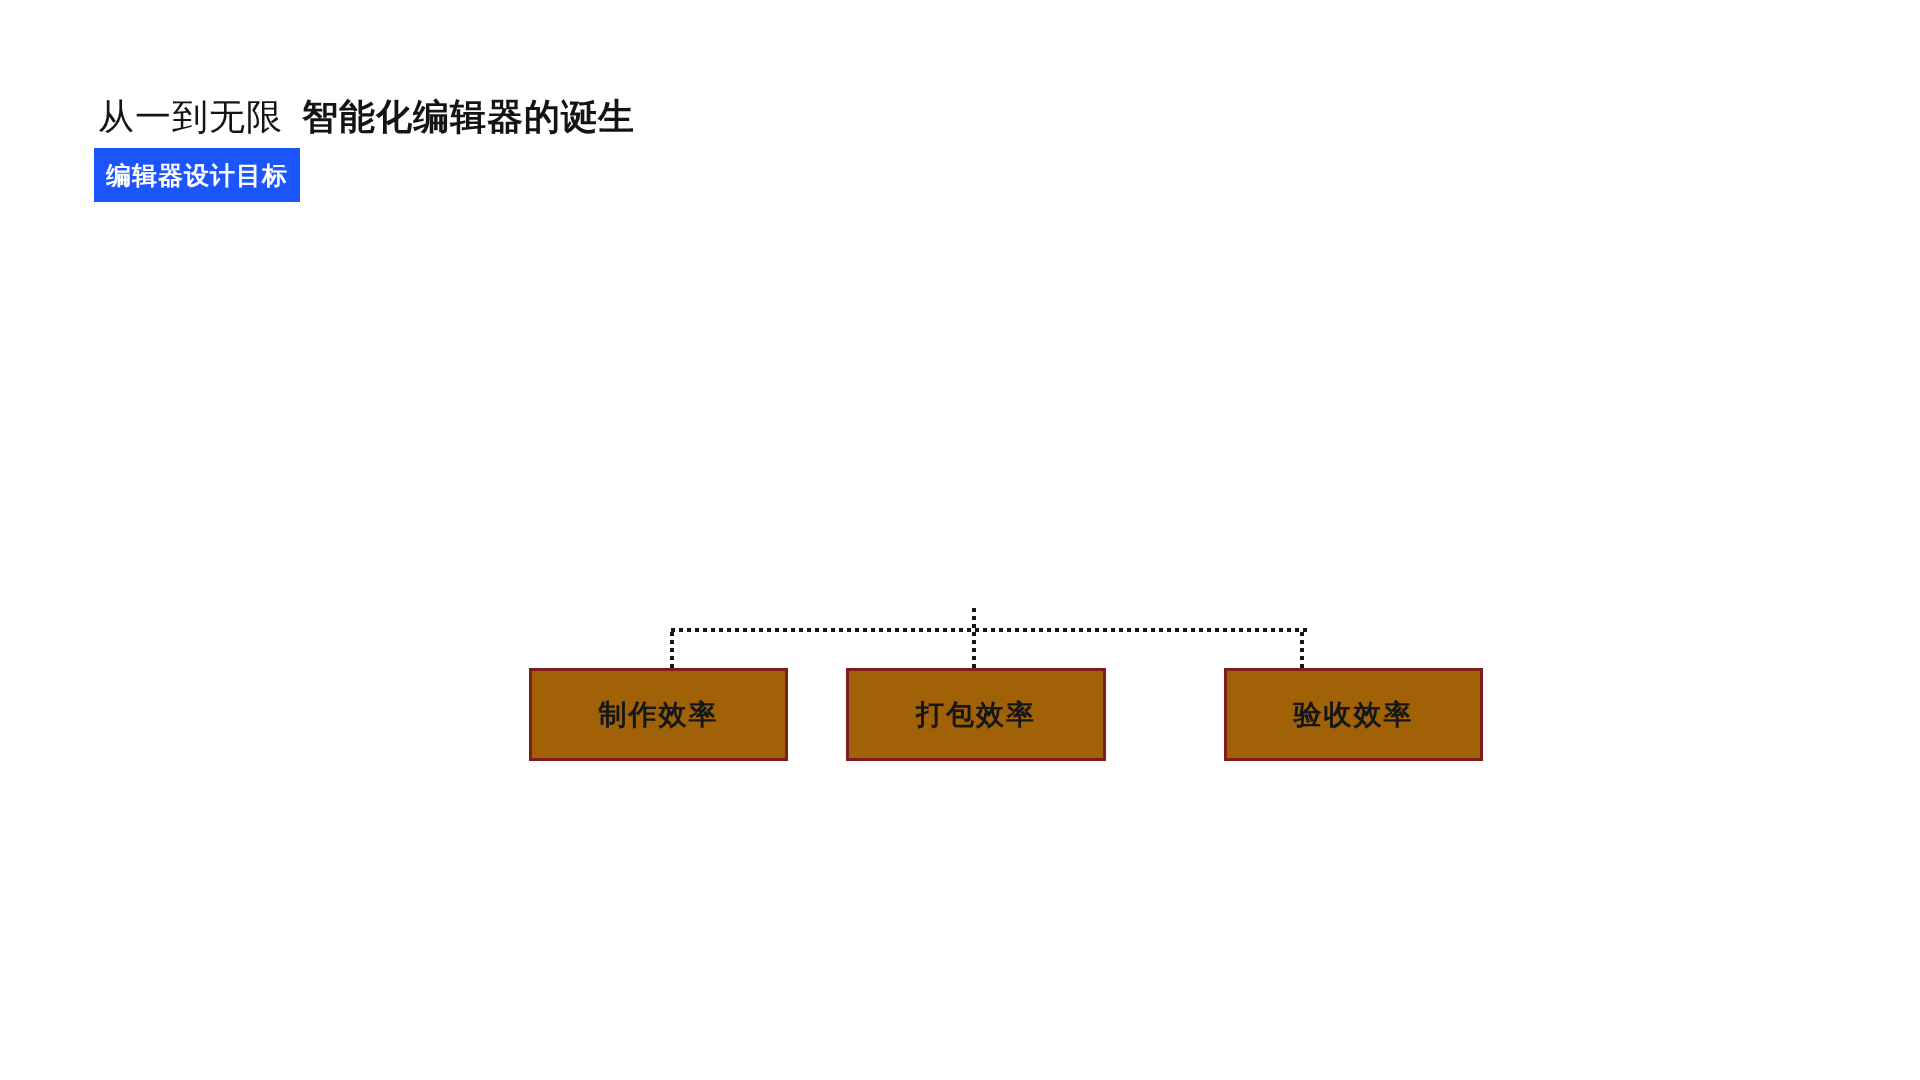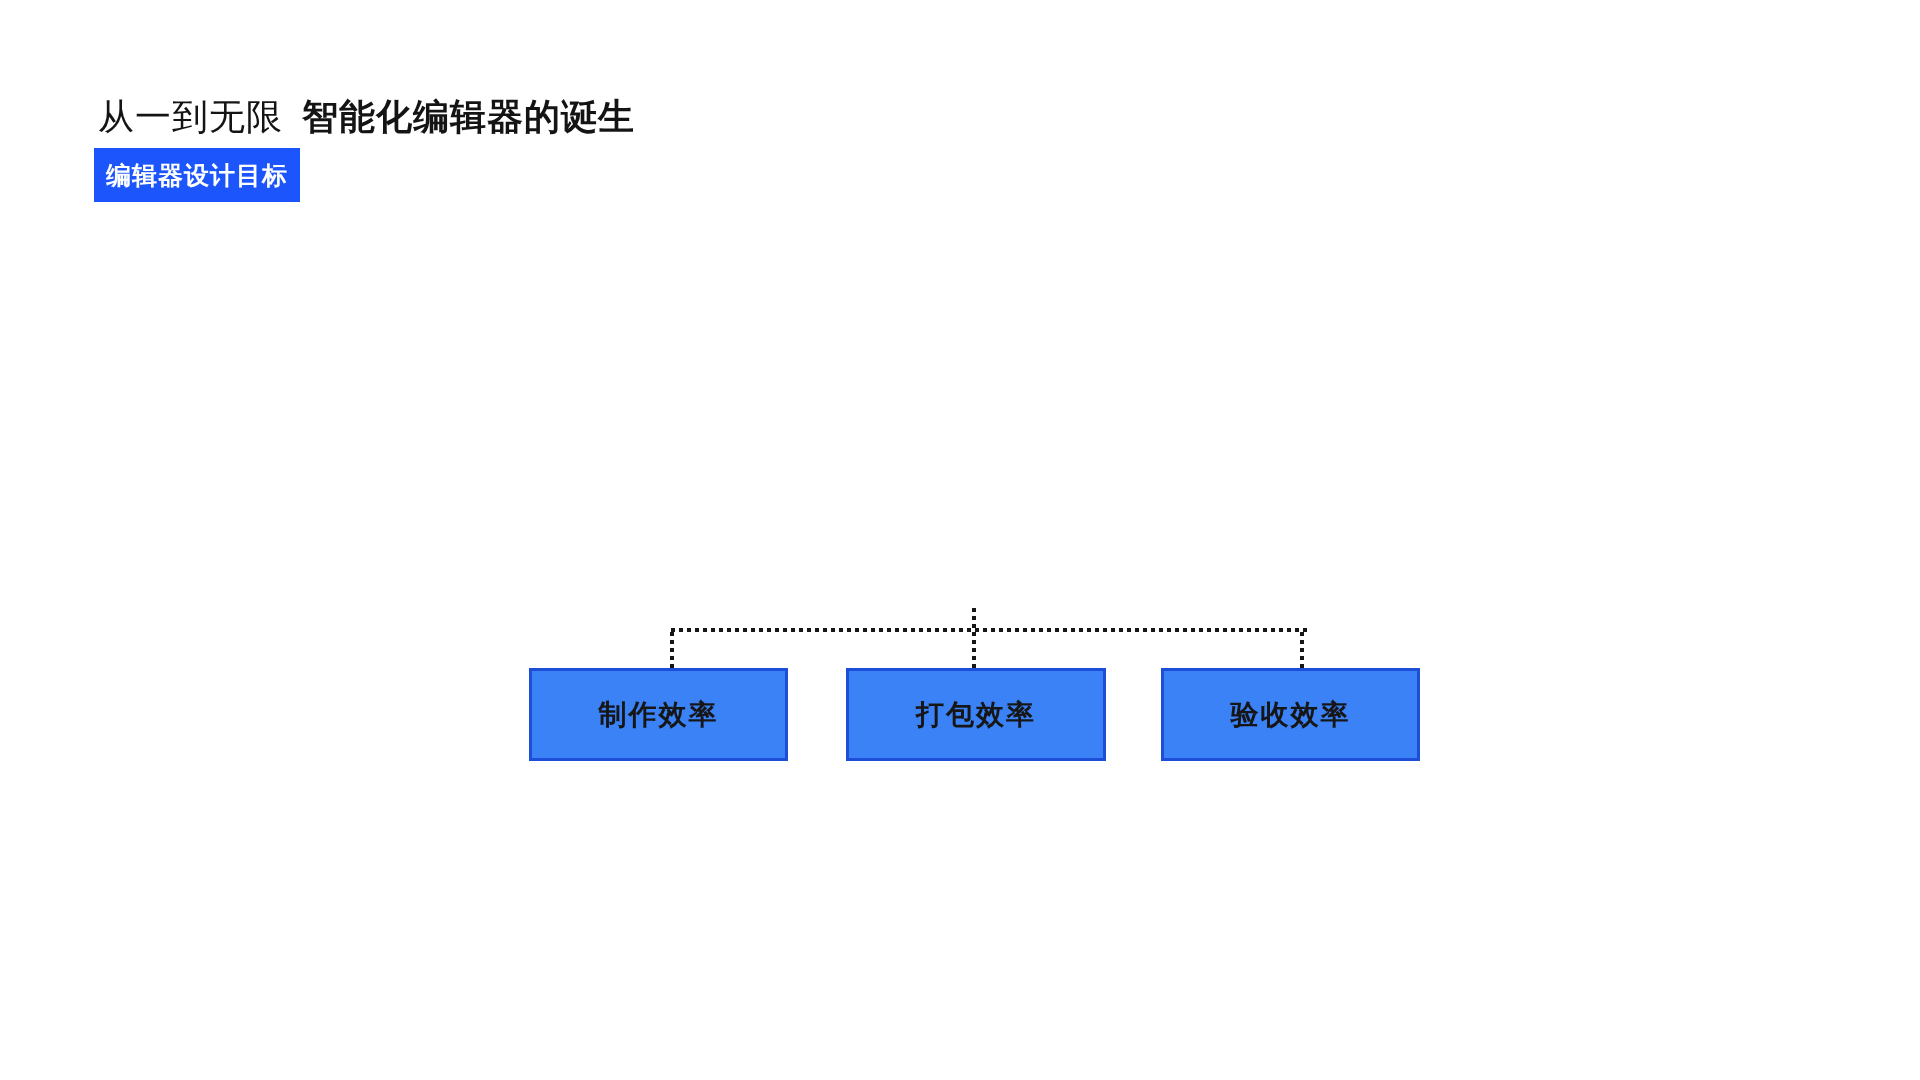--- a/index.html
+++ b/index.html
@@ -72,29 +72,29 @@
     top: 502px;
     width: 340px;
     height: 90px;
     background: #1b55fb;
     color: #ffffff;
     font-size: 29px;
   }
   .node-child {
     top: 652px;
     height: 93px;
-    background: #3b82f6;
-    border: 3px solid #1d4ed8;
+    background: #a16207;
+    border: 3px solid #7f1d1d;
     color: #161616;
     font-size: 28px;
     justify-content: center;
   }
   .node-child-1 { left: 513px; width: 259px; }
   .node-child-2 { left: 830px; width: 260px; }
-  .node-child-3 { left: 1145px; width: 259px; }
+  .node-child-3 { left: 1208px; width: 259px; }
 
   
   .conn { position: absolute; }
   .conn-h {
     height: 4px;
     background-image: repeating-linear-gradient(to right, #161616 0 4px, transparent 4px 8px);
   }
   .conn-v {
     width: 4px;
     background-image: repeating-linear-gradient(to bottom, #161616 0 4px, transparent 4px 8px);

